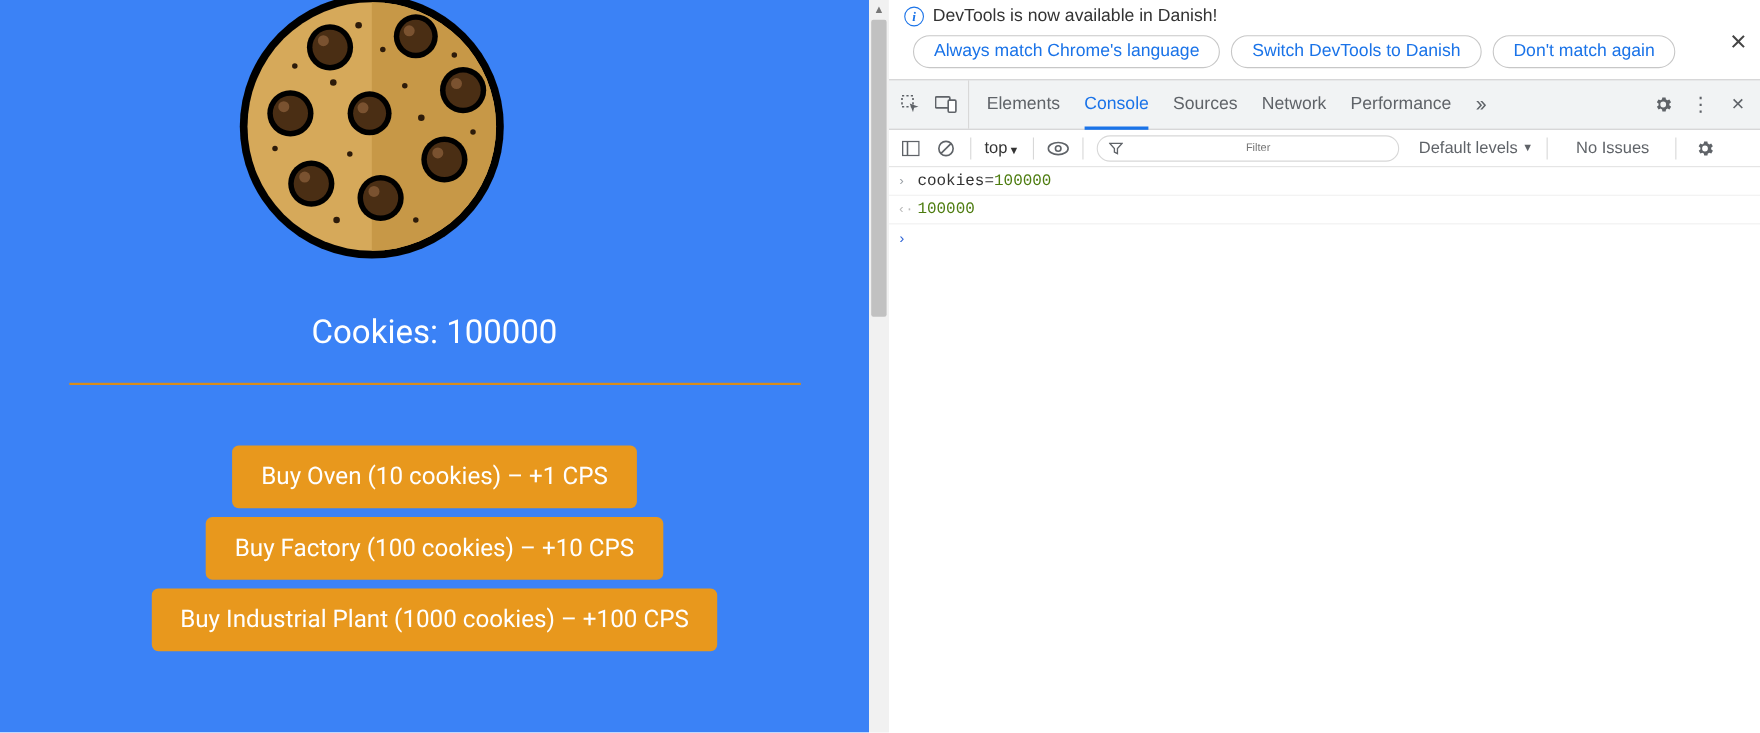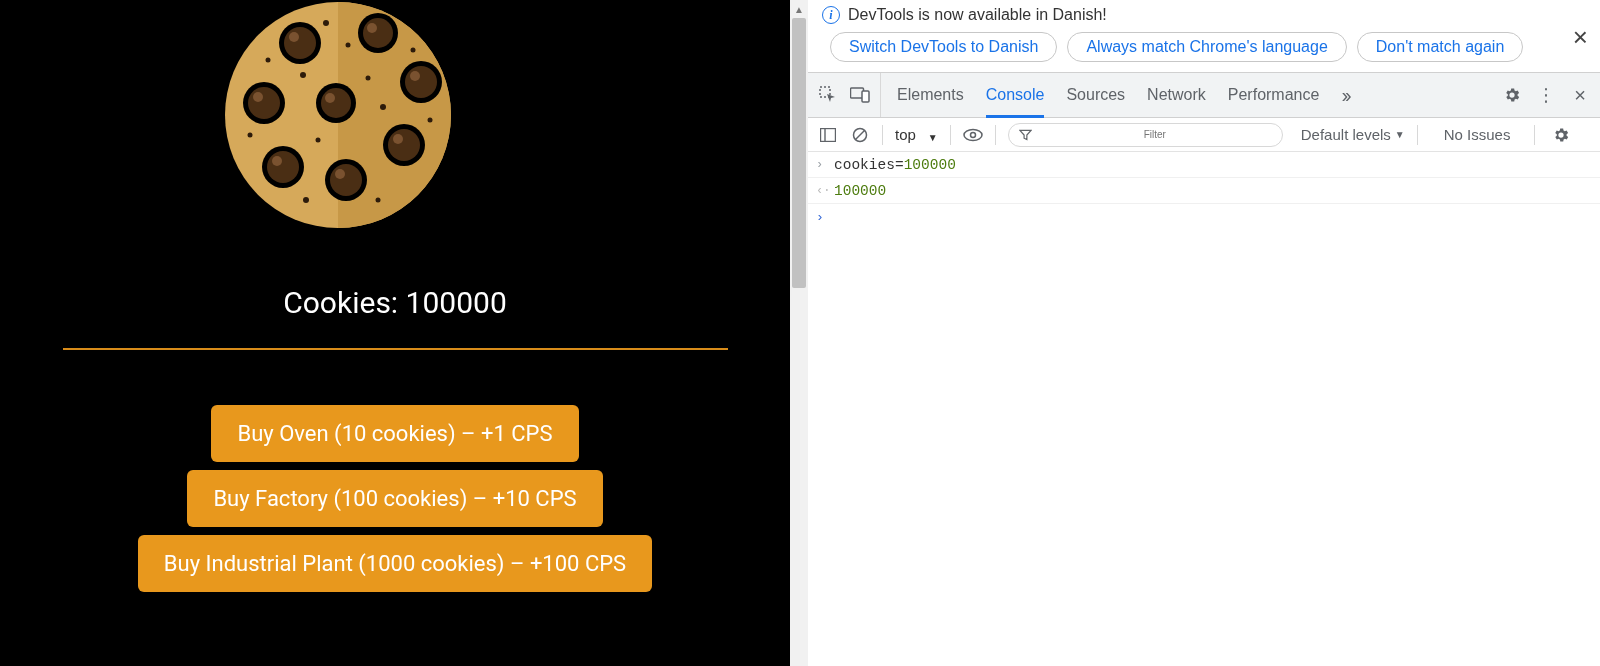--- a/index.html
+++ b/index.html
@@ -1,20 +1,20 @@
 <!DOCTYPE html>
 <html><head>
 <meta charset="utf-8">
 <style>
   * { box-sizing: border-box; margin: 0; padding: 0; }
   html, body { width: 1600px; height: 666px; overflow: hidden; font-family: -apple-system, BlinkMacSystemFont, "Segoe UI", Roboto, sans-serif; }
   .root { display: flex; width: 100%; height: 100%; }
 
   
-  .game-pane { width: 790px; height: 100%; background: #000000; position: relative; }
+  .game-pane { width: 790px; height: 100%; background: #3b82f6; position: relative; }
   .game-inner { display: flex; flex-direction: column; align-items: center; padding: 0 30px; }
   .cookie-wrap { width: 260px; height: 260px; margin-top: -15px; margin-left: -115px; }
   .cookie-wrap svg { width: 100%; height: 100%; cursor: pointer; }
   .stat { color: #fff; font-size: 30px; font-weight: 400; }
   .stat-cookies { margin-top: 40px; }
   .stat-cps { margin-top: 22px; }
   .divider { width: 665px; height: 2px; background: #d88c1a; margin-top: 28px; }
   .shop { margin-top: 55px; display: flex; flex-direction: column; align-items: center; gap: 8px; }
   .buy-btn {
     background: #e8981d;
@@ -47,21 +47,21 @@
   .tabbar { height: 46px; background: #f1f3f4; border-top: 1px solid #d0d0d0; border-bottom: 1px solid #d0d0d0; display: flex; align-items: stretch; }
   .tabbar-left { display: flex; align-items: center; padding: 0 10px; gap: 12px; border-right: 1px solid #d8d8d8; }
   .icon-btn { width: 20px; height: 20px; display: flex; align-items: center; justify-content: center; color: #5f6368; cursor: pointer; }
   .tabs { display: flex; align-items: stretch; padding-left: 16px; gap: 22px; }
   .tab { display: flex; align-items: center; font-size: 16px; color: #5f6368; cursor: pointer; position: relative; }
   .tab.active { color: #1a73e8; }
   .tab.active::after { content: ""; position: absolute; left: 0; right: 0; bottom: -1px; height: 3px; background: #1a73e8; }
   .tabbar-right { margin-left: auto; display: flex; align-items: center; gap: 14px; padding-right: 10px; }
   
   .console-toolbar { height: 34px; border-bottom: 1px solid #e3e3e3; display: flex; align-items: center; padding: 0 10px; gap: 12px; font-size: 15px; color: #5f6368; }
-  .ctx-select { display: flex; align-items: flex-end; gap: 12px; cursor: pointer; color: #333; }
+  .ctx-select { display: flex; align-items: flex-end; gap: 1px; cursor: pointer; color: #333; }
   .filter-box { display: flex; align-items: center; gap: 6px; background: #fff; border: 1px solid #d8d8d8; border-radius: 14px; padding: 2px 10px; width: 275px; height: 24px; }
   .filter-box input { border: none; outline: none; font-size: 10px; width: 100%; color: #333; background: transparent; text-align: center; }
   .levels { display: flex; align-items: center; gap: 4px; cursor: pointer; margin-left: 6px; }
   .no-issues { margin-left: 14px; color: #5f6368; }
   .vdiv { width: 1px; height: 20px; background: #d8d8d8; }
   
   .console-body { flex: 1; overflow: auto; font-family: Menlo, Consolas, "Courier New", monospace; font-size: 14.5px; }
   .row { display: flex; align-items: center; height: 26px; padding: 0 8px; border-bottom: 1px solid #f0f0f0; }
   .row .marker { width: 18px; color: #9aa0a6; font-size: 12px; }
   .tok-var { color: #333; }
@@ -150,22 +150,22 @@
 
   <div class="devtools">
 
     <div class="info-bar">
       <div class="info-line">
         <span class="info-icon">i</span>
         <span>DevTools is now available in Danish!</span>
       </div>
       <span class="info-close">×</span>
       <div class="pill-row">
+        <span class="pill">Always match Chrome's language</span>
         <span class="pill">Switch DevTools to Danish</span>
-        <span class="pill">Always match Chrome's language</span>
         <span class="pill">Don't match again</span>
       </div>
     </div>
 
     <div class="tabbar">
       <div class="tabbar-left">
         <span class="icon-btn">
           <svg width="18" height="18" viewBox="0 0 18 18">
               <rect x="1" y="1" width="10" height="10" fill="none" stroke="#5f6368" stroke-width="1.5" stroke-dasharray="2 2"></rect>
               <path d="M8 8 L16 11 L12 12 L11 16 Z" fill="#5f6368"></path>

